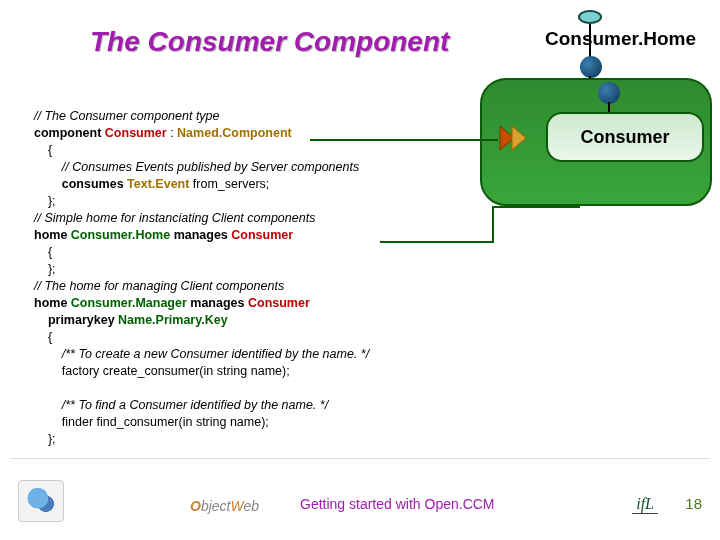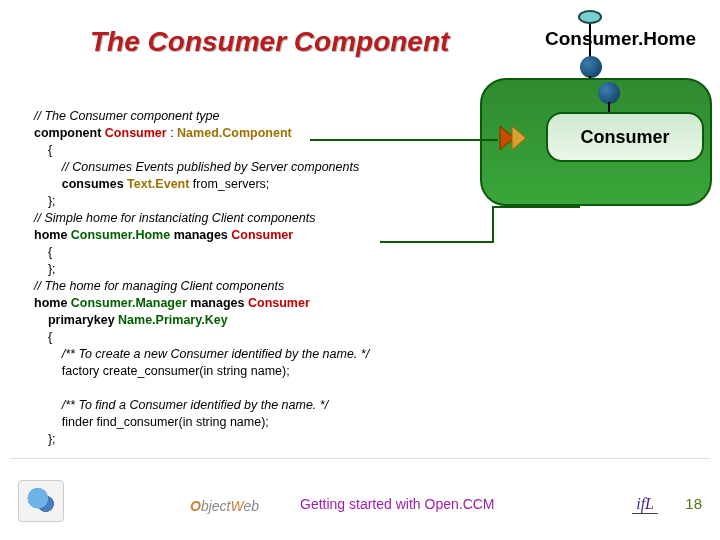--- a/index.html
+++ b/index.html
@@ -11,21 +11,21 @@
     position: relative;
     overflow: hidden;
   }
   .title {
     position: absolute;
     left: 90px;
     top: 26px;
     font-size: 28px;
     font-weight: bold;
     font-style: italic;
-    color: #b91c1c;
+    color: #a21caf;
     text-shadow: 1px 1px 1px rgba(0,0,0,0.3);
   }
   .home-label {
     position: absolute;
     right: 24px;
     top: 28px;
     font-size: 19px;
     font-weight: bold;
     color: #000;
   }
@@ -168,21 +168,21 @@
     position:absolute; left:190px; bottom:18px;
     font-size:14px; color:#888; font-style:italic;
   }
   .logo-mid .ow-o { color:#d08030; font-weight:bold; }
   .footer-text {
     position:absolute; left:300px; bottom:20px;
     font-size:14px; color:#a21caf;
   }
   .logo-right {
     position:absolute; right:62px; bottom:18px;
-    font-family: serif; font-size:16px; font-style:italic; color:#4c1d95;
+    font-family: serif; font-size:16px; font-style:italic; color:#14532d;
     border-bottom:1px solid #444; padding:0 4px;
   }
   .page-num {
     position:absolute; right:18px; bottom:20px;
     font-size:15px; color:#4d7c0f;
   }
 </style>
 </head>
 <body>
 

